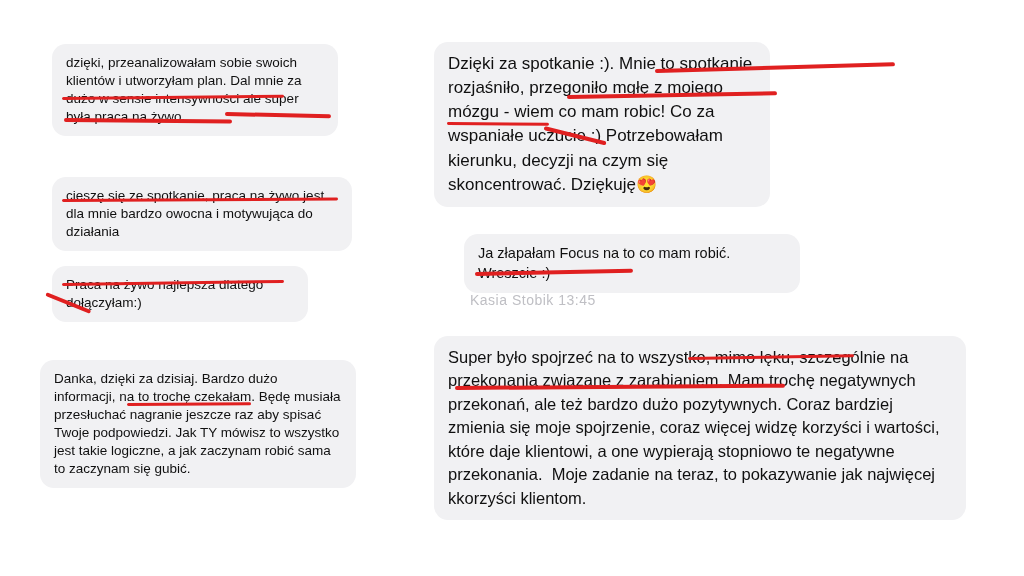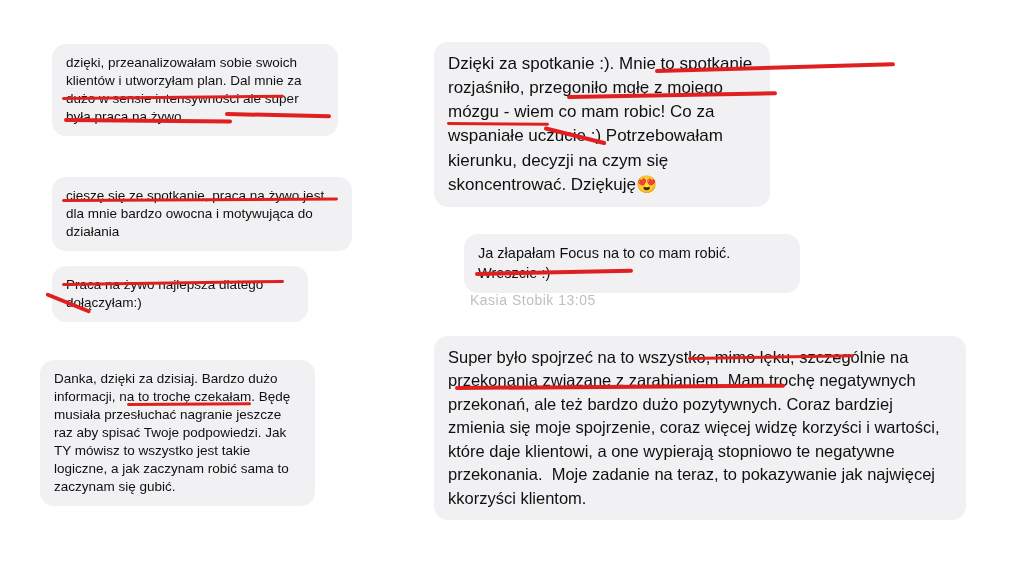--- a/index.html
+++ b/index.html
@@ -27,21 +27,21 @@
     box-sizing: border-box;
     padding: 10px 14px;
     line-height: 1.33;
     color: #101010;
     white-space: pre-wrap;
   }
   .col-left .bubble { font-size: 13.5px; }
   .b1 { left: 52px;  top: 44px;  width: 286px; }
   .b2 { left: 52px;  top: 177px; width: 300px; }
   .b3 { left: 52px;  top: 266px; width: 256px; }
-  .b4 { left: 40px;  top: 360px; width: 275px; }
+  .b4 { left: 40px;  top: 360px; width: 316px; }
 
   .b5 { left: 434px; top: 42px;  width: 336px; font-size: 17px; line-height: 1.42; }
   .b6 { left: 464px; top: 234px; width: 336px; font-size: 14.5px; line-height: 1.35; }
   .b7 { left: 434px; top: 336px; width: 532px; font-size: 16.5px; line-height: 1.42; }
 
   .ghost {
     position: absolute;
     color: #bfbfc4;
     font-size: 14px;
     letter-spacing: 0.5px;
@@ -88,21 +88,21 @@
     <div class="bubble b2">cieszę się ze spotkanie, praca na żywo jest dla mnie bardzo owocna i motywująca do działania</div>
     <div class="bubble b3">Praca na żywo najlepsza dlatego dołączyłam:)</div>
     <div class="bubble b4">Danka, dzięki za dzisiaj. Bardzo dużo informacji, na to trochę czekałam. Będę musiała przesłuchać nagranie jeszcze raz aby spisać Twoje podpowiedzi. Jak TY mówisz to wszystko jest takie logiczne, a jak zaczynam robić sama to zaczynam się gubić.</div>
   </div>
 
   <div class="col-right">
     <div class="bubble b5"><span>Dzięki za spotkanie :). Mnie to spotkanie rozjaśniło, przegoniło mgłę z mojego mózgu - wiem co mam robic! Co za wspaniałe uczucie :) Potrzebowałam kierunku, decyzji na czym się skoncentrować. Dziękuję</span><span class="emoji">😍</span></div>
     <div class="bubble b6">Ja złapałam Focus na to co mam robić. Wreszcie :)</div>
     <div class="bubble b7">Super było spojrzeć na to wszystko, mimo lęku, szczególnie na przekonania związane z zarabianiem. Mam trochę negatywnych przekonań, ale też bardzo dużo pozytywnych. Coraz bardziej zmienia się moje spojrzenie, coraz więcej widzę korzyści i wartości, które daje klientowi, a one wypierają stopniowo te negatywne przekonania.  Moje zadanie na teraz, to pokazywanie jak najwięcej kkorzyści klientom.</div>
     <div class="ghost ghost-1"></div>
-    <div class="ghost ghost-2">Kasia Stobik    13:05</div>
+    <div class="ghost ghost-2">Kasia Stobik    13:45</div>
   </div>
 
   <div class="mark m1"></div>
   <div class="mark m2"></div>
   <div class="mark m3"></div>
   <div class="mark m4"></div>
   <div class="mark m5"></div>
   <div class="mark m6"></div>
   <div class="mark m7"></div>
   <div class="mark m8"></div>

